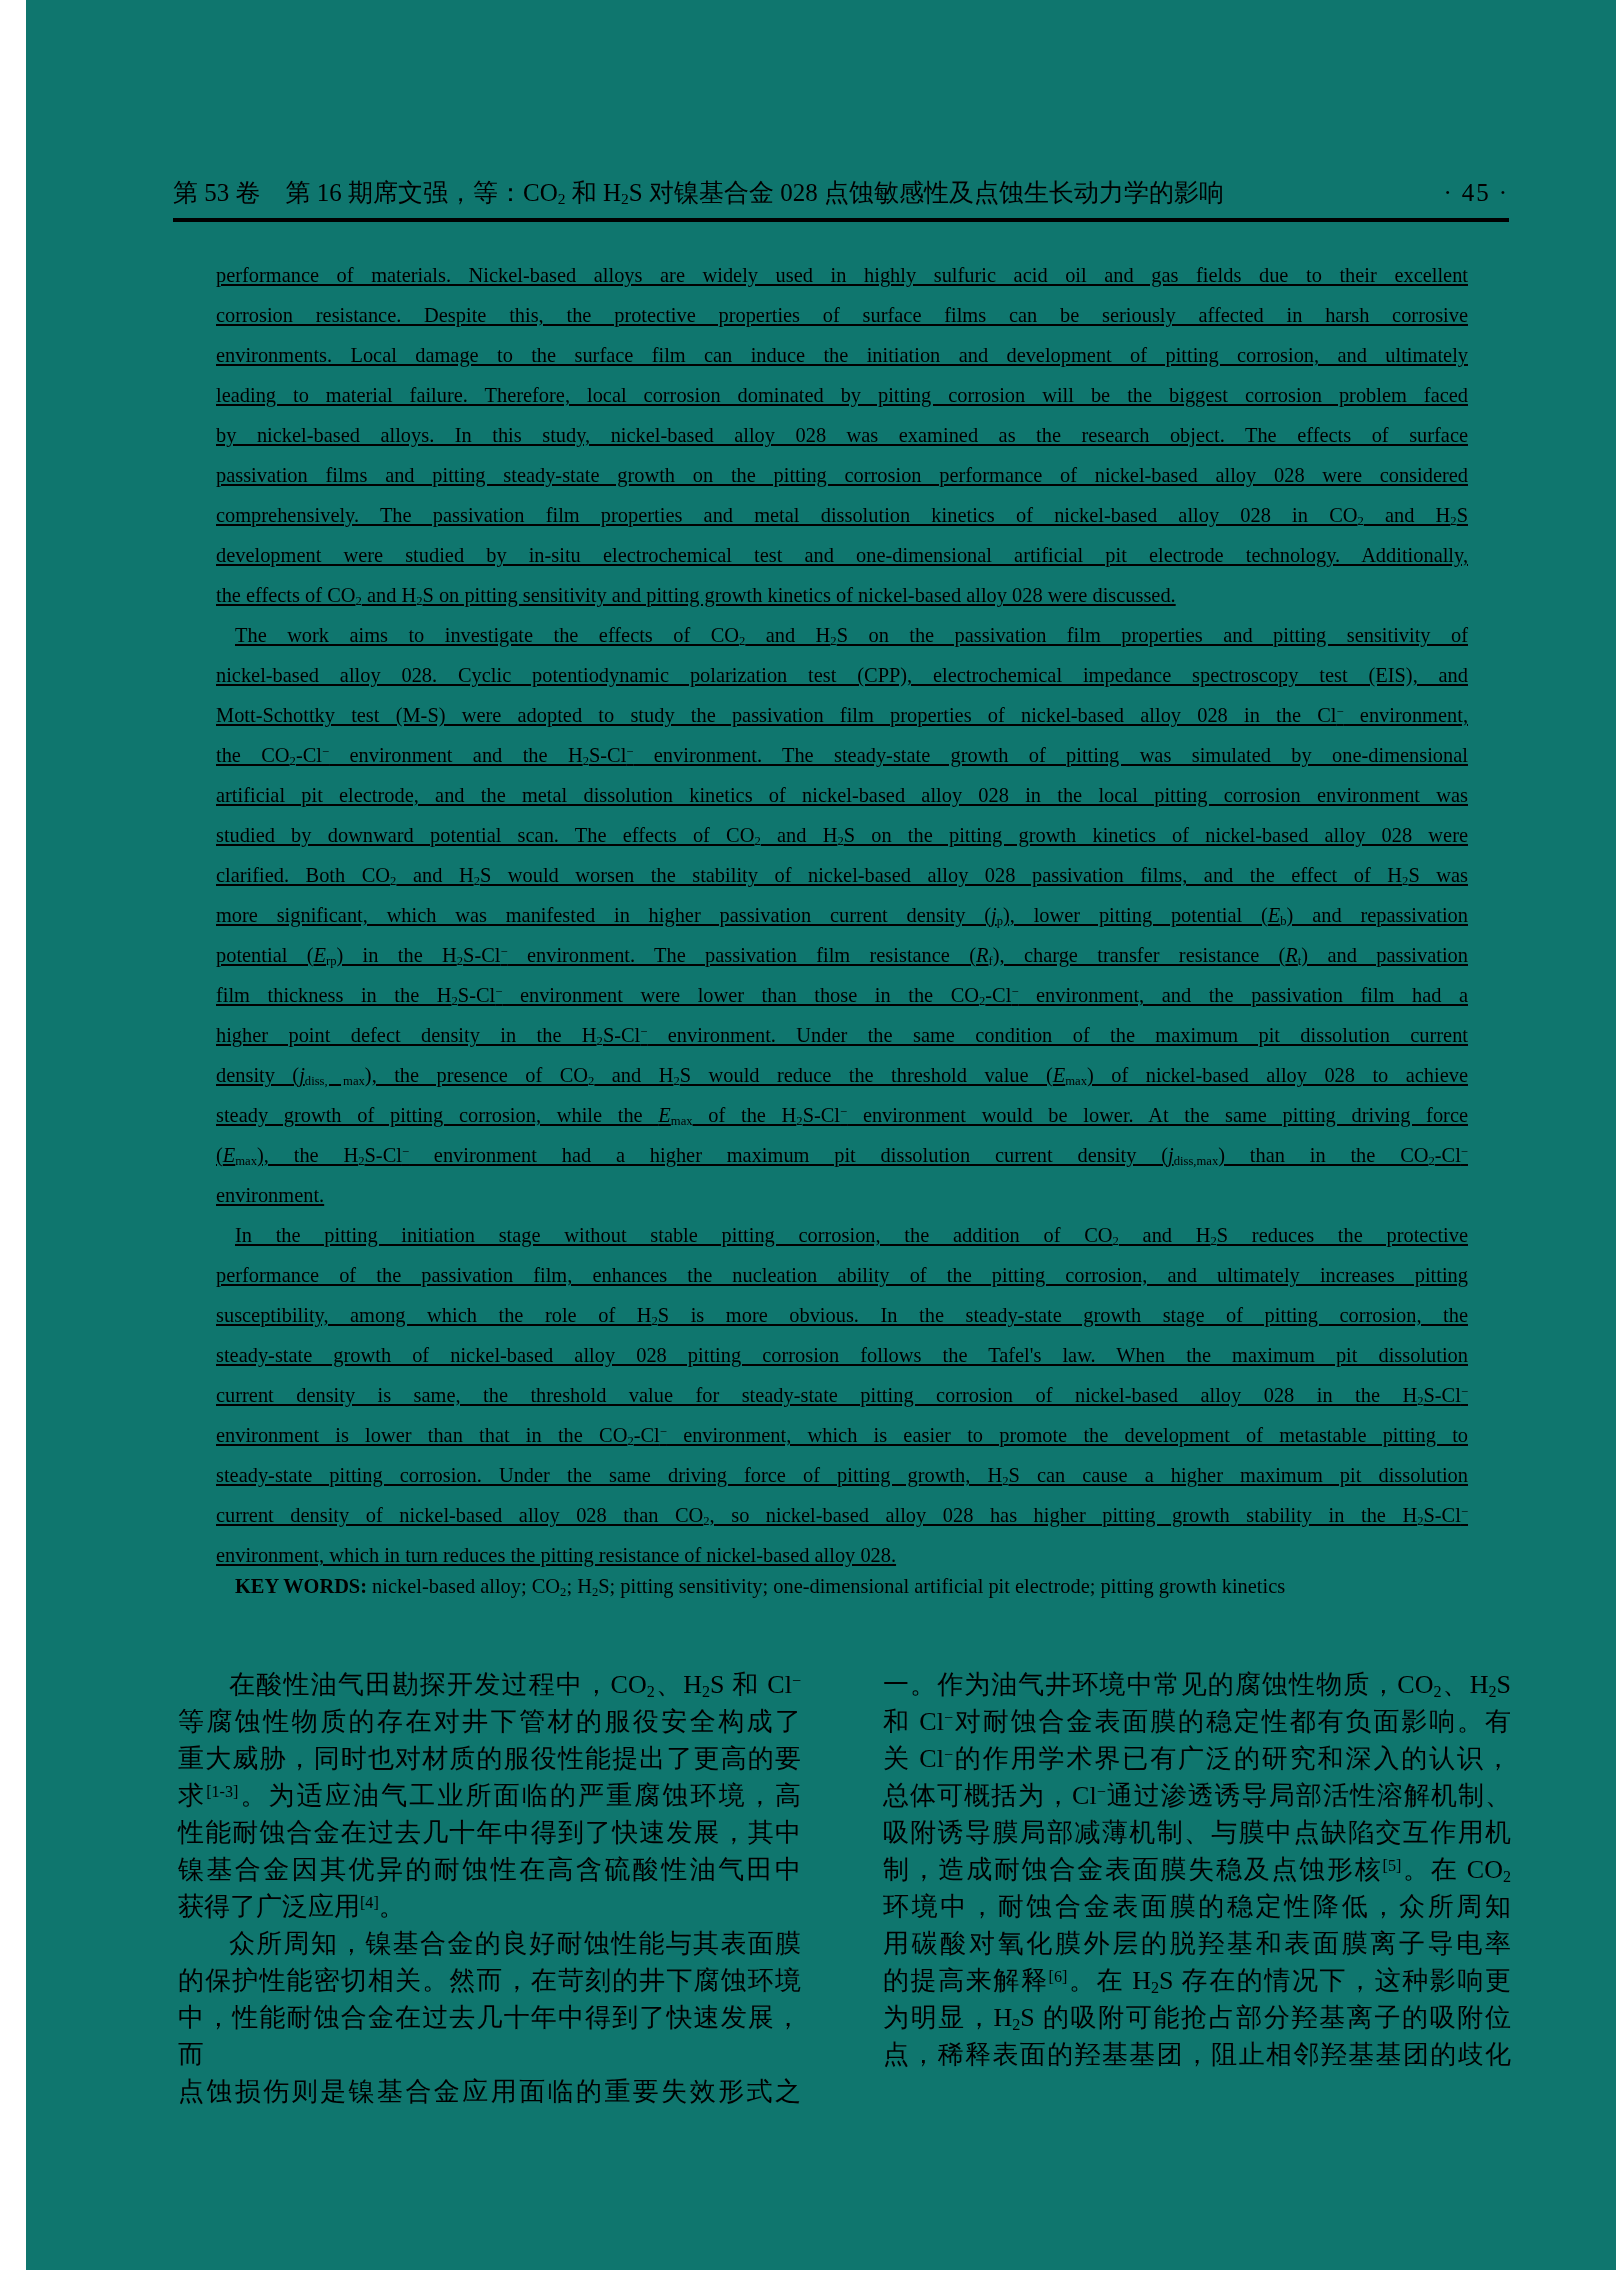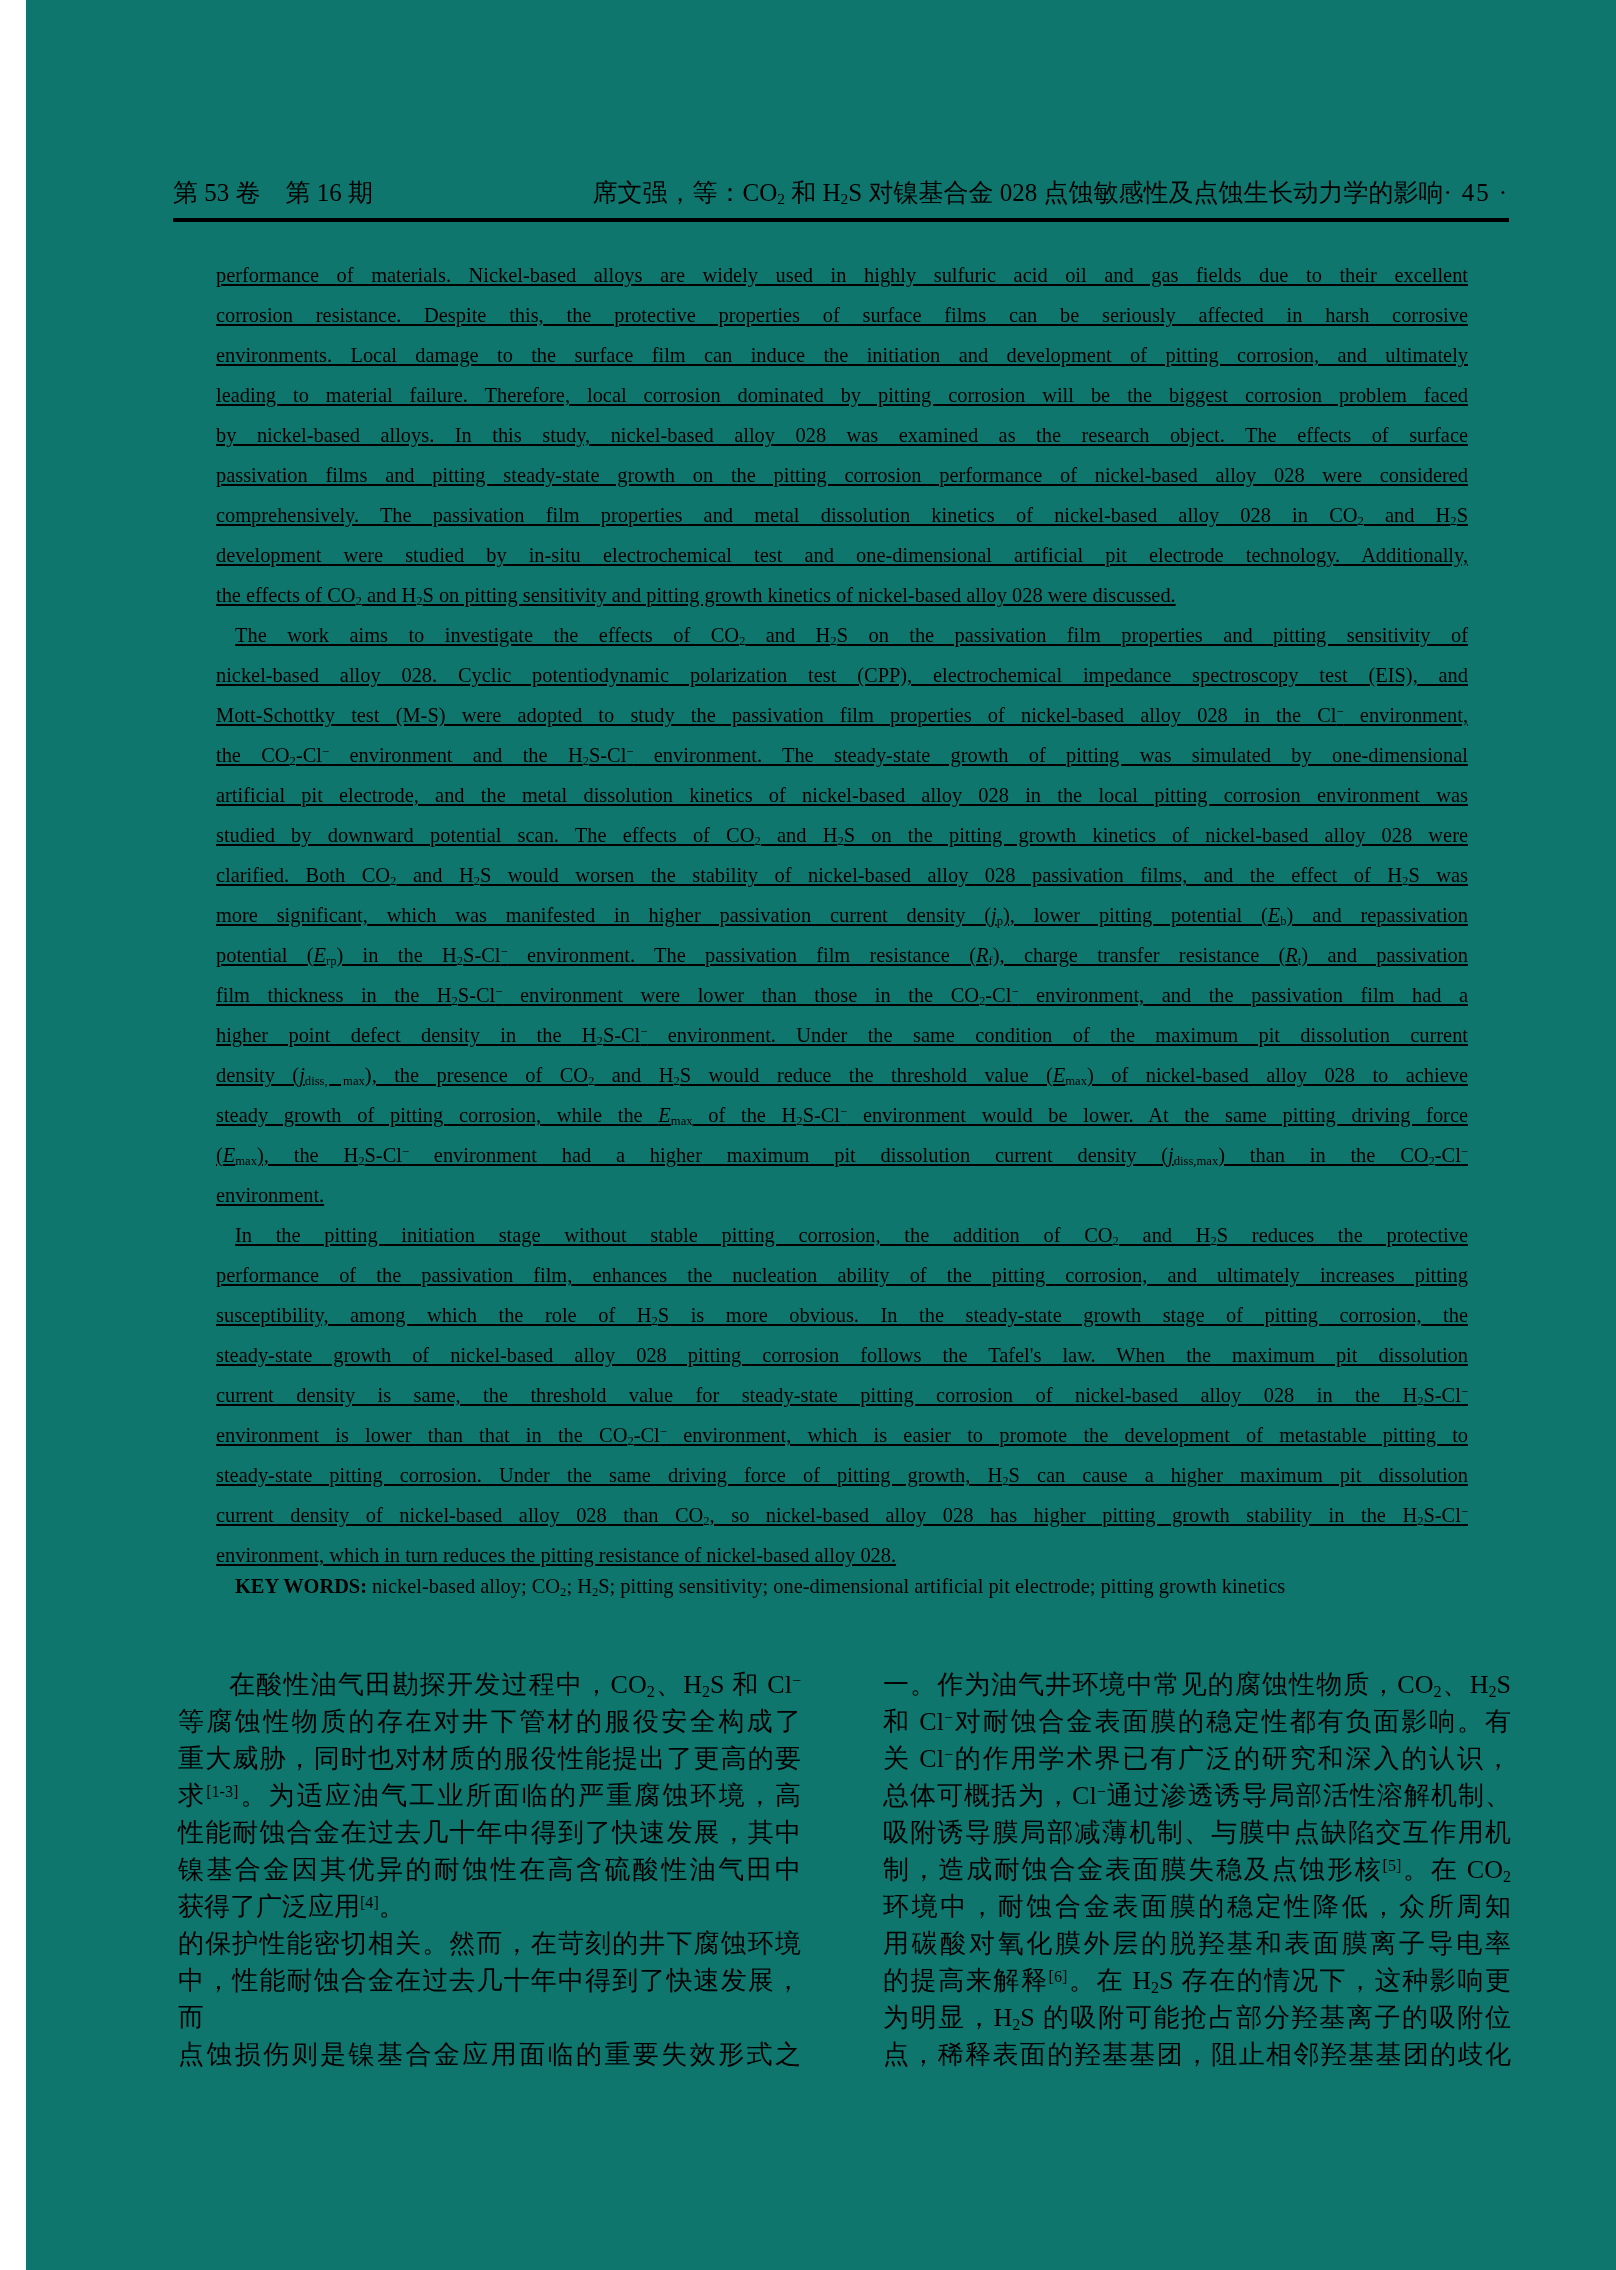--- a/index.html
+++ b/index.html
@@ -12,21 +12,21 @@
     overflow:hidden;
     margin-left:26px;
   }
   
   .header{
     position:absolute;left:147px;top:177px;width:1336px;
     display:flex;align-items:baseline;
     font-size:25px;line-height:32px;white-space:nowrap;
   }
   .h-left{flex:0 0 auto;}
-  .h-center{flex:1 1 auto;text-align:right;}
+  .h-center{flex:1 1 auto;text-align:left;}
   .h-right{flex:0 0 auto;letter-spacing:1.9px;}
   .rule{
     position:absolute;left:147px;top:218px;width:1336px;height:3.8px;
     background:#000;
   }
   
   .abstract{
     position:absolute;left:190px;top:255px;width:1252px;
     font-size:20.4px;
   }
@@ -116,20 +116,21 @@
       <div class="para">
         <div class="line indent">在酸性油气田勘探开发过程中，CO<sub>2</sub>、H<sub>2</sub>S 和 Cl<sup>−</sup></div>
         <div class="line">等腐蚀性物质的存在对井下管材的服役安全构成了</div>
         <div class="line">重大威胁，同时也对材质的服役性能提出了更高的要</div>
         <div class="line">求<sup>[1-3]</sup>。为适应油气工业所面临的严重腐蚀环境，高</div>
         <div class="line">性能耐蚀合金在过去几十年中得到了快速发展，其中</div>
         <div class="line">镍基合金因其优异的耐蚀性在高含硫酸性油气田中</div>
         <div class="line last">获得了广泛应用<sup>[4]</sup>。</div>
       </div>
       <div class="para">
+        <div class="line indent">众所周知，镍基合金的良好耐蚀性能与其表面膜</div>
         <div class="line">的保护性能密切相关。然而，在苛刻的井下腐蚀环境</div>
         <div class="line">中，性能耐蚀合金在过去几十年中得到了快速发展，而</div>
         <div class="line">点蚀损伤则是镍基合金应用面临的重要失效形式之</div>
       </div>
     </div>
 
   <div class="col col-right">
       <div class="para">
         <div class="line">一。作为油气井环境中常见的腐蚀性物质，CO<sub>2</sub>、H<sub>2</sub>S</div>
         <div class="line">和 Cl<sup>−</sup>对耐蚀合金表面膜的稳定性都有负面影响。有</div>

